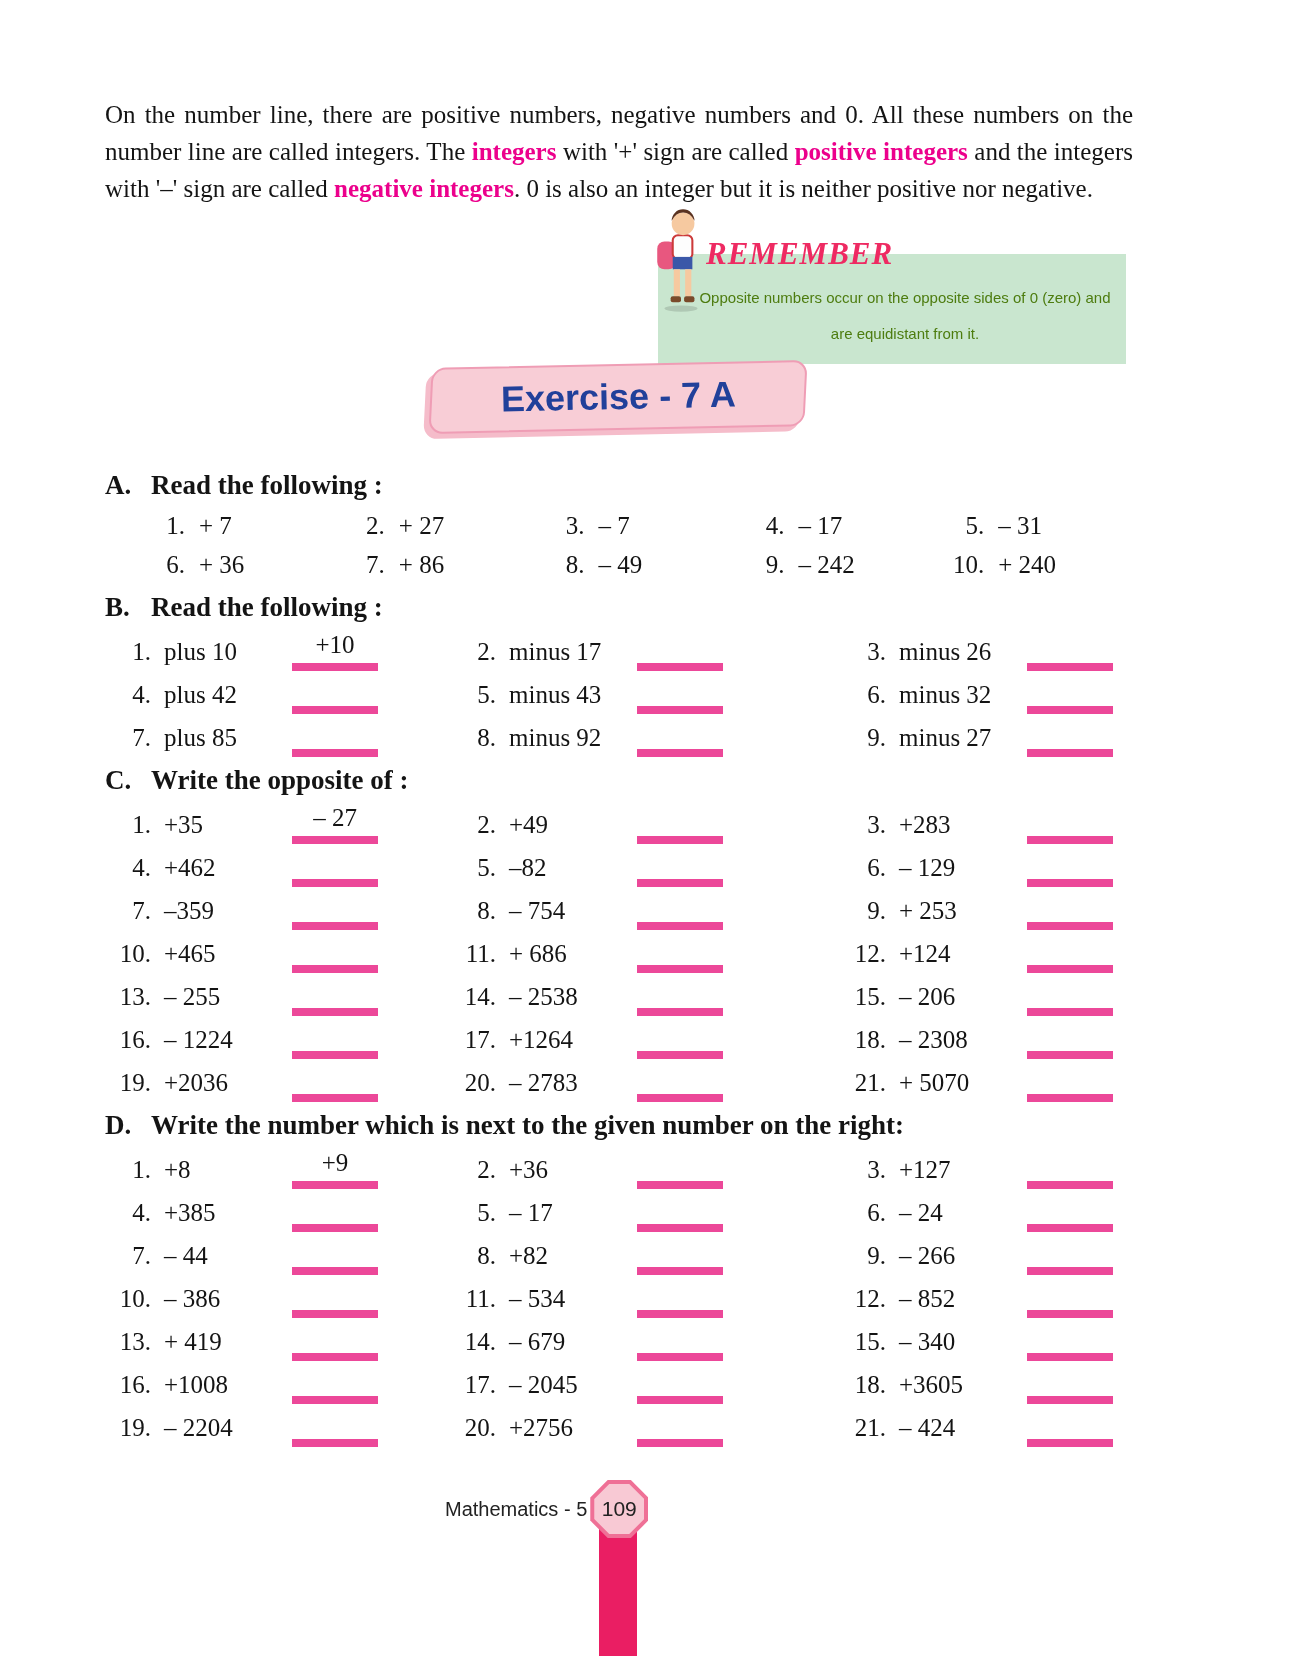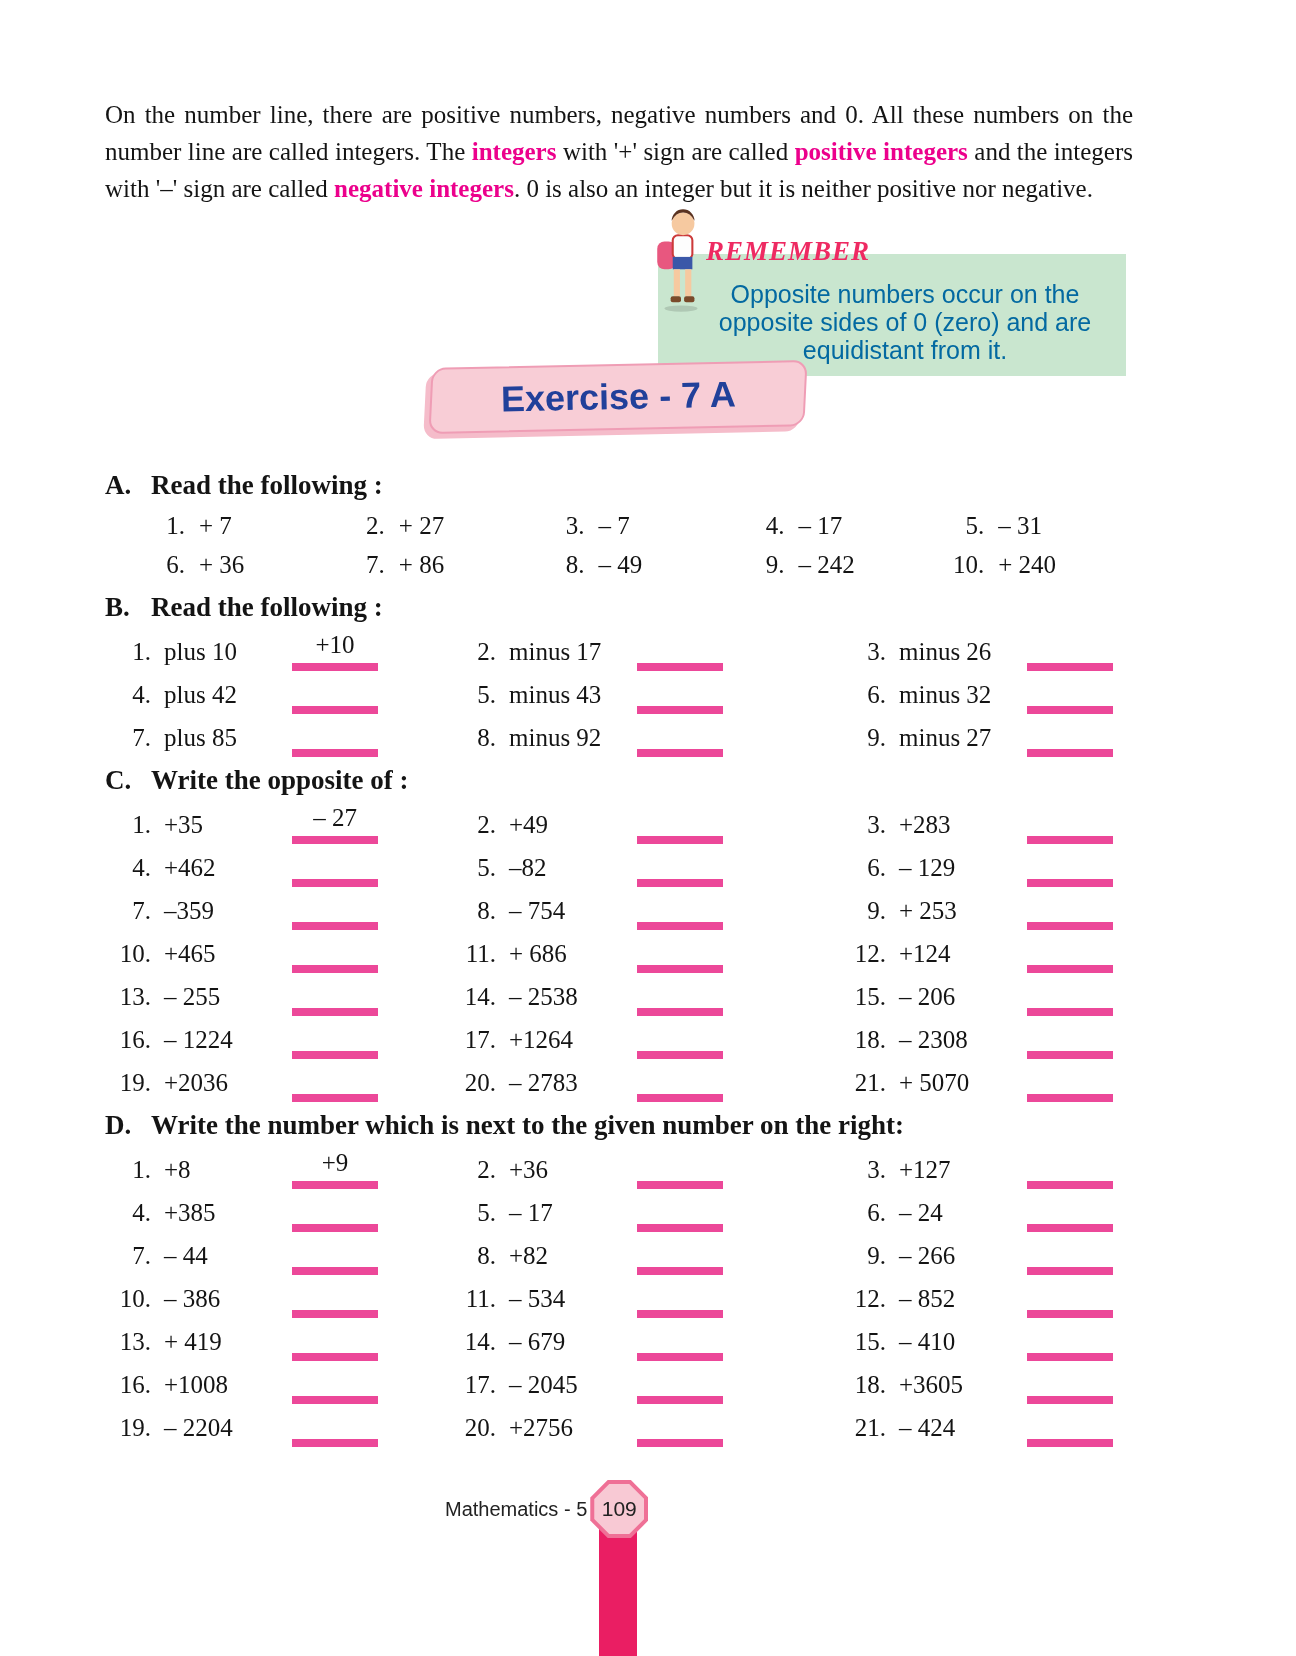--- a/index.html
+++ b/index.html
@@ -8,24 +8,24 @@
 
   
   .intro{position:absolute;left:105px;top:96px;width:1028px;font-size:25px;line-height:37px;
          text-align:justify;margin:0;}
   .intro .hl{color:var(--highlight-pink,#ec008c);font-weight:bold;}
 
   
   .remember{position:absolute;left:658px;top:254px;width:468px;background:var(--remember-bg,#c9e6cf);
             padding:26px 14px 12px 40px;box-sizing:border-box;}
   .rem-title{position:absolute;top:-18px;left:48px;font-style:italic;font-weight:bold;
-             font-size:27px;color:var(--remember-title,#ee2a62);letter-spacing:1px;
+             font-size:31px;color:var(--remember-title,#ee2a62);letter-spacing:1px;
              font-family:"Liberation Serif",serif;}
-  .rem-text{font-family:"Liberation Sans",sans-serif;font-size:25px;line-height:28px;
-            text-align:center;color:#0369a1;}
+  .rem-text{font-family:"Liberation Sans",sans-serif;font-size:15px;line-height:36px;
+            text-align:center;color:#4d7c0f;}
   .boy{position:absolute;left:-8px;top:-46px;}
 
   
   .banner{position:absolute;left:430px;top:364px;width:372px;height:62px;
           background:var(--banner-bg,#f8cdd6);border:2px solid var(--banner-border,#ef9db5);
           border-radius:14px;transform:rotate(-1.2deg) skewX(-4deg);
           box-shadow:-5px 5px 0 #f5bcca;display:flex;align-items:center;justify-content:center;}
   .banner span{font-family:"Liberation Sans",sans-serif;font-weight:bold;font-size:36px;
                color:var(--banner-text,#21409a);transform:skewX(4deg);}
 
@@ -373,21 +373,21 @@
             <span class="val">+ 419</span>
             <span class="blank"></span>
           </div>
           <div class="item">
             <span class="num">14.</span>
             <span class="val">– 679</span>
             <span class="blank"></span>
           </div>
           <div class="item">
             <span class="num">15.</span>
-            <span class="val">– 410</span>
+            <span class="val">– 340</span>
             <span class="blank"></span>
           </div>
           <div class="item">
             <span class="num">16.</span>
             <span class="val">+1008</span>
             <span class="blank"></span>
           </div>
           <div class="item">
             <span class="num">17.</span>
             <span class="val">– 2045</span>

